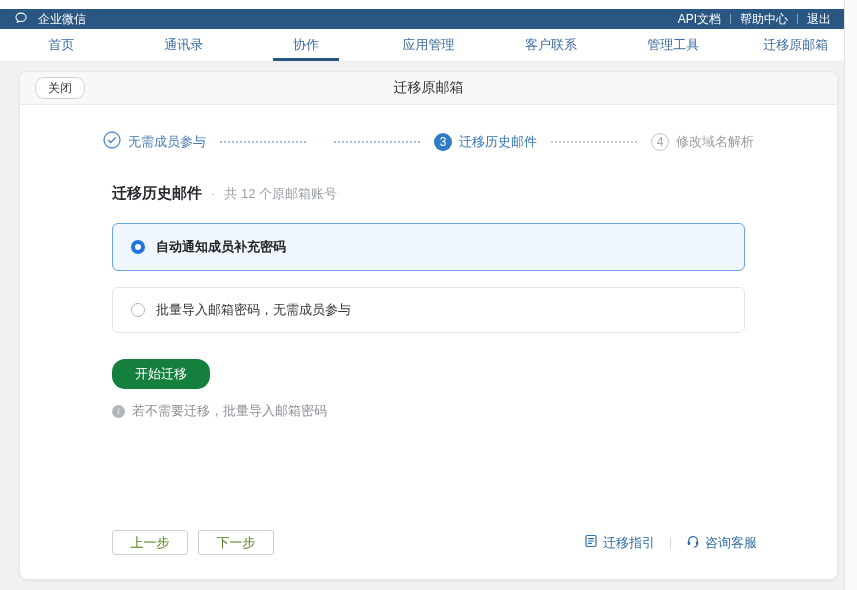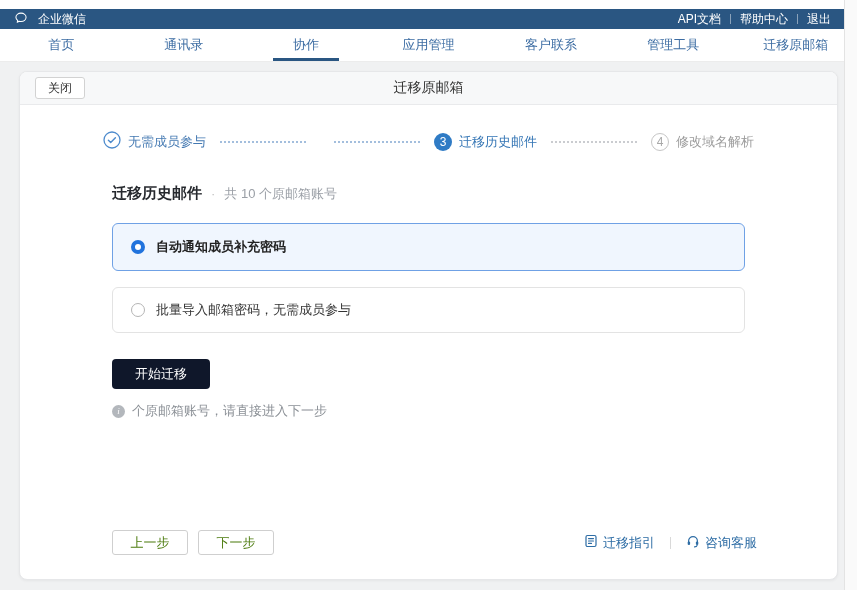--- a/index.html
+++ b/index.html
@@ -45,21 +45,21 @@
     height:100%; background:#fff; border:1px solid #e6e7e9; border-radius:8px;
     box-shadow:0 1px 3px rgba(0,0,0,.05);
     display:flex; flex-direction:column; overflow:hidden;
   }
   .card-header {
     height:33px; flex:0 0 33px; background:#f7f8f9; border-bottom:1px solid #e9eaec;
     display:flex; align-items:center; padding:0 15px; position:relative;
   }
   .close-btn {
     font-size:12px; color:#333; background:#fff; border:1px solid #d2d2d2;
-    border-radius:3px; padding:3px 12px; cursor:pointer; line-height:1.2;
+    border-radius:9px; padding:3px 12px; cursor:pointer; line-height:1.2;
   }
   .card-title {
     position:absolute; left:0; right:0; text-align:center; font-size:14px; color:#333;
     pointer-events:none;
   }
   
   .steps {
     display:flex; align-items:center; justify-content:center;
     padding:26px 0 18px; flex:0 0 auto;
   }
@@ -88,22 +88,22 @@
     padding:0 18px; gap:11px; cursor:pointer;
   }
   .option.selected { background:#f0f6fe; border:1px solid #6fa1e5; }
   .option.plain { background:#fff; border:1px solid #e3e3e3; height:46px; margin-top:16px; }
   .radio { width:14px; height:14px; border-radius:50%; flex:0 0 auto; }
   .radio.on { border:4px solid #2173dd; background:#fff; }
   .radio.off { border:1px solid #b5b5b5; background:#fff; }
   .option-label { font-size:13px; color:#333; }
   .option.selected .option-label { font-weight:bold; color:#222; }
   .primary-btn {
-    margin-top:26px; display:inline-block; background:#0f172a; color:#fff;
-    font-size:13px; border:none; border-radius:4px; padding:6px 23px; cursor:pointer;
+    margin-top:26px; display:inline-block; background:#15803d; color:#fff;
+    font-size:13px; border:none; border-radius:13px; padding:6px 23px; cursor:pointer;
   }
   .hint-row { margin-top:13px; display:flex; align-items:center; gap:7px; }
   .info-icon {
     width:13px; height:13px; border-radius:50%; background:#b3b7bc; color:#fff;
     font-size:9px; font-style:italic; font-family:"Liberation Serif",serif;
     display:flex; align-items:center; justify-content:center; flex:0 0 auto;
   }
   .hint-text { font-size:13px; color:#8b9096; }
   
   .card-footer {
@@ -185,39 +185,39 @@
       <div class="step pending">
         <span class="step-num">4</span>
         <span class="step-label">修改域名解析</span>
       </div>
     </div>
 
     <div class="main">
       <div class="heading-row">
         <span class="heading">迁移历史邮件</span>
         <span class="heading-sep">·</span>
-        <span class="subtitle">共 10 个原邮箱账号</span>
+        <span class="subtitle">共 12 个原邮箱账号</span>
       </div>
 
       <div class="options">
         <div class="option selected">
           <span class="radio on"></span>
           <span class="option-label">自动通知成员补充密码</span>
         </div>
         <div class="option plain">
           <span class="radio off"></span>
           <span class="option-label">批量导入邮箱密码，无需成员参与</span>
         </div>
       </div>
 
       <button class="primary-btn">开始迁移</button>
 
       <div class="hint-row">
         <span class="info-icon">i</span>
-        <span class="hint-text">个原邮箱账号，请直接进入下一步</span>
+        <span class="hint-text">若不需要迁移，批量导入邮箱密码</span>
       </div>
     </div>
 
     <div class="card-footer">
       <div class="footer-left">
         <button class="btn-secondary">上一步</button>
         <button class="btn-secondary">下一步</button>
       </div>
       <div class="footer-right">
         <a class="footer-link">

